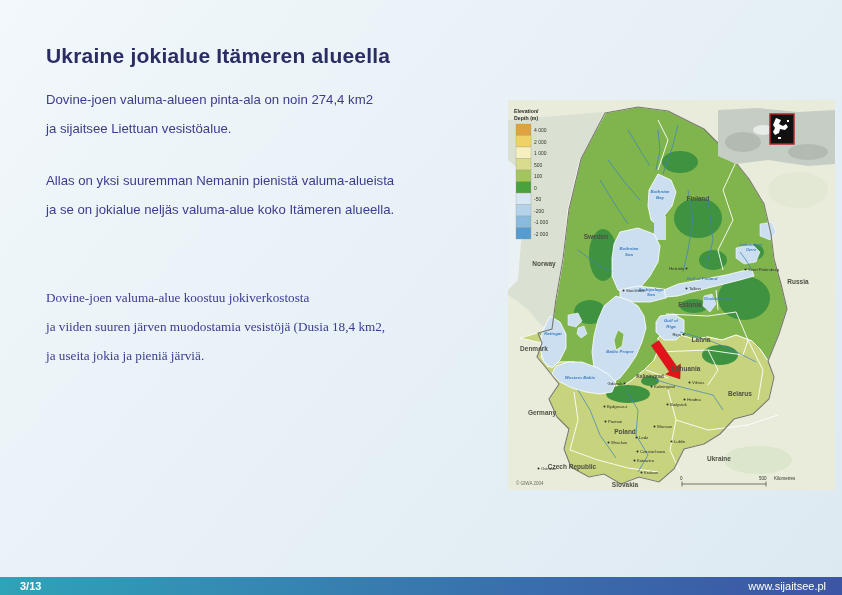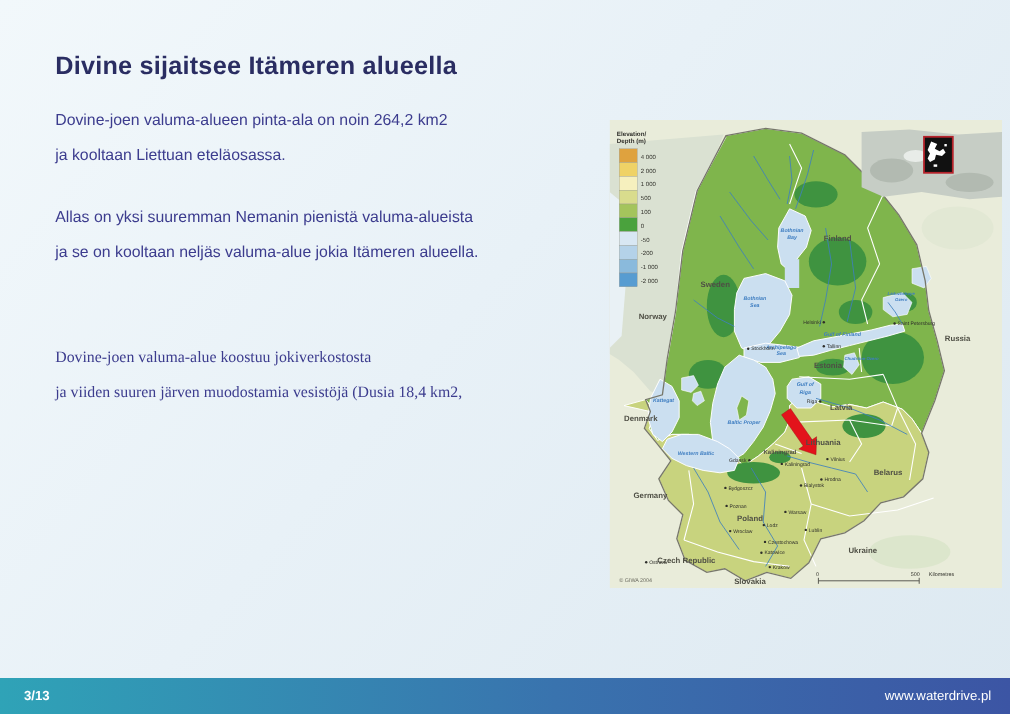--- a/index.html
+++ b/index.html
@@ -16,45 +16,46 @@
   .body-text .line{height:29px;line-height:29px;white-space:nowrap;}
   .p1{top:85px;} .p2{top:166px;} .p3{top:283px;font-family:Liberation Serif, serif;}
   .map-panel{position:absolute;left:508px;top:100px;width:327px;height:390px;}
   .map-panel svg{display:block;width:100%;height:100%;}
   svg text{font-family:"Liberation Sans",sans-serif;}
   .country-label{font-weight:bold;fill:#4f4f45;}
   .sea-label{font-style:italic;font-weight:bold;fill:#3f7ec1;}
   .city-label{fill:#2e2e2a;}
   .legend-label{fill:#33332d;}
   .footer{
-    position:absolute;left:0;bottom:0;width:842px;height:30px;
+    position:absolute;left:0;bottom:0;width:842px;height:18px;
     background:linear-gradient(90deg,#2fa3b7 0%,#3973ae 55%,#3c55a4 100%);
     color:#fff;font-size:11px;display:flex;align-items:center;justify-content:space-between;
   }
   .footer .page{margin-left:20px;font-weight:bold;}
   .footer .site{margin-right:16px;}
 </style>
 </head>
 <body>
 
 <div class="slide">
 
-  <h1 class="title">Divine sijaitsee Itämeren alueella</h1>
+  <h1 class="title">Ukraine jokialue Itämeren alueella</h1>
 
   <div class="body-text p1">
-    <div class="line">Dovine-joen valuma-alueen pinta-ala on noin 264,2 km2</div>
-    <div class="line">ja kooltaan Liettuan eteläosassa.</div>
+    <div class="line">Dovine-joen valuma-alueen pinta-ala on noin 274,4 km2</div>
+    <div class="line">ja sijaitsee Liettuan vesistöalue.</div>
   </div>
   <div class="body-text p2">
     <div class="line">Allas on yksi suuremman Nemanin pienistä valuma-alueista</div>
-    <div class="line">ja se on kooltaan neljäs valuma-alue jokia Itämeren alueella.</div>
+    <div class="line">ja se on jokialue neljäs valuma-alue koko Itämeren alueella.</div>
   </div>
   <div class="body-text p3">
     <div class="line">Dovine-joen valuma-alue koostuu jokiverkostosta</div>
     <div class="line">ja viiden suuren järven muodostamia vesistöjä (Dusia 18,4 km2,</div>
+    <div class="line">ja useita jokia ja pieniä järviä.</div>
   </div>
 
   <div class="map-panel">
     <svg id="map-svg" viewBox="0 0 327 390">
 
       <rect x="0" y="0" width="327" height="390" fill="#e9ecda"></rect>
 
       <path d="M0,20 L95,12 L80,50 L66,100 L58,150 L50,200 L44,230 L34,226 L20,210 L8,200 L0,195 Z" fill="#dae1d2"></path>
 
       <path d="M0,60 L12,70 L14,130 L10,180 L0,190 Z" fill="#e9f1f5"></path>
@@ -271,16 +272,16 @@
       <text x="172" y="380" font-size="4.5" fill="#33332d">0</text>
       <text x="251" y="380" font-size="4.5" fill="#33332d">500</text>
       <text x="266" y="380" font-size="4.5" fill="#33332d">Kilometres</text>
 
       <text x="8" y="385" font-size="4.5" fill="#6b6b60">© GIWA 2004</text>
     </svg>
   </div>
 
   <div class="footer">
     <span class="page">3/13</span>
-    <span class="site">www.waterdrive.pl</span>
+    <span class="site">www.sijaitsee.pl</span>
   </div>
 
 </div>
 
 </body></html>

